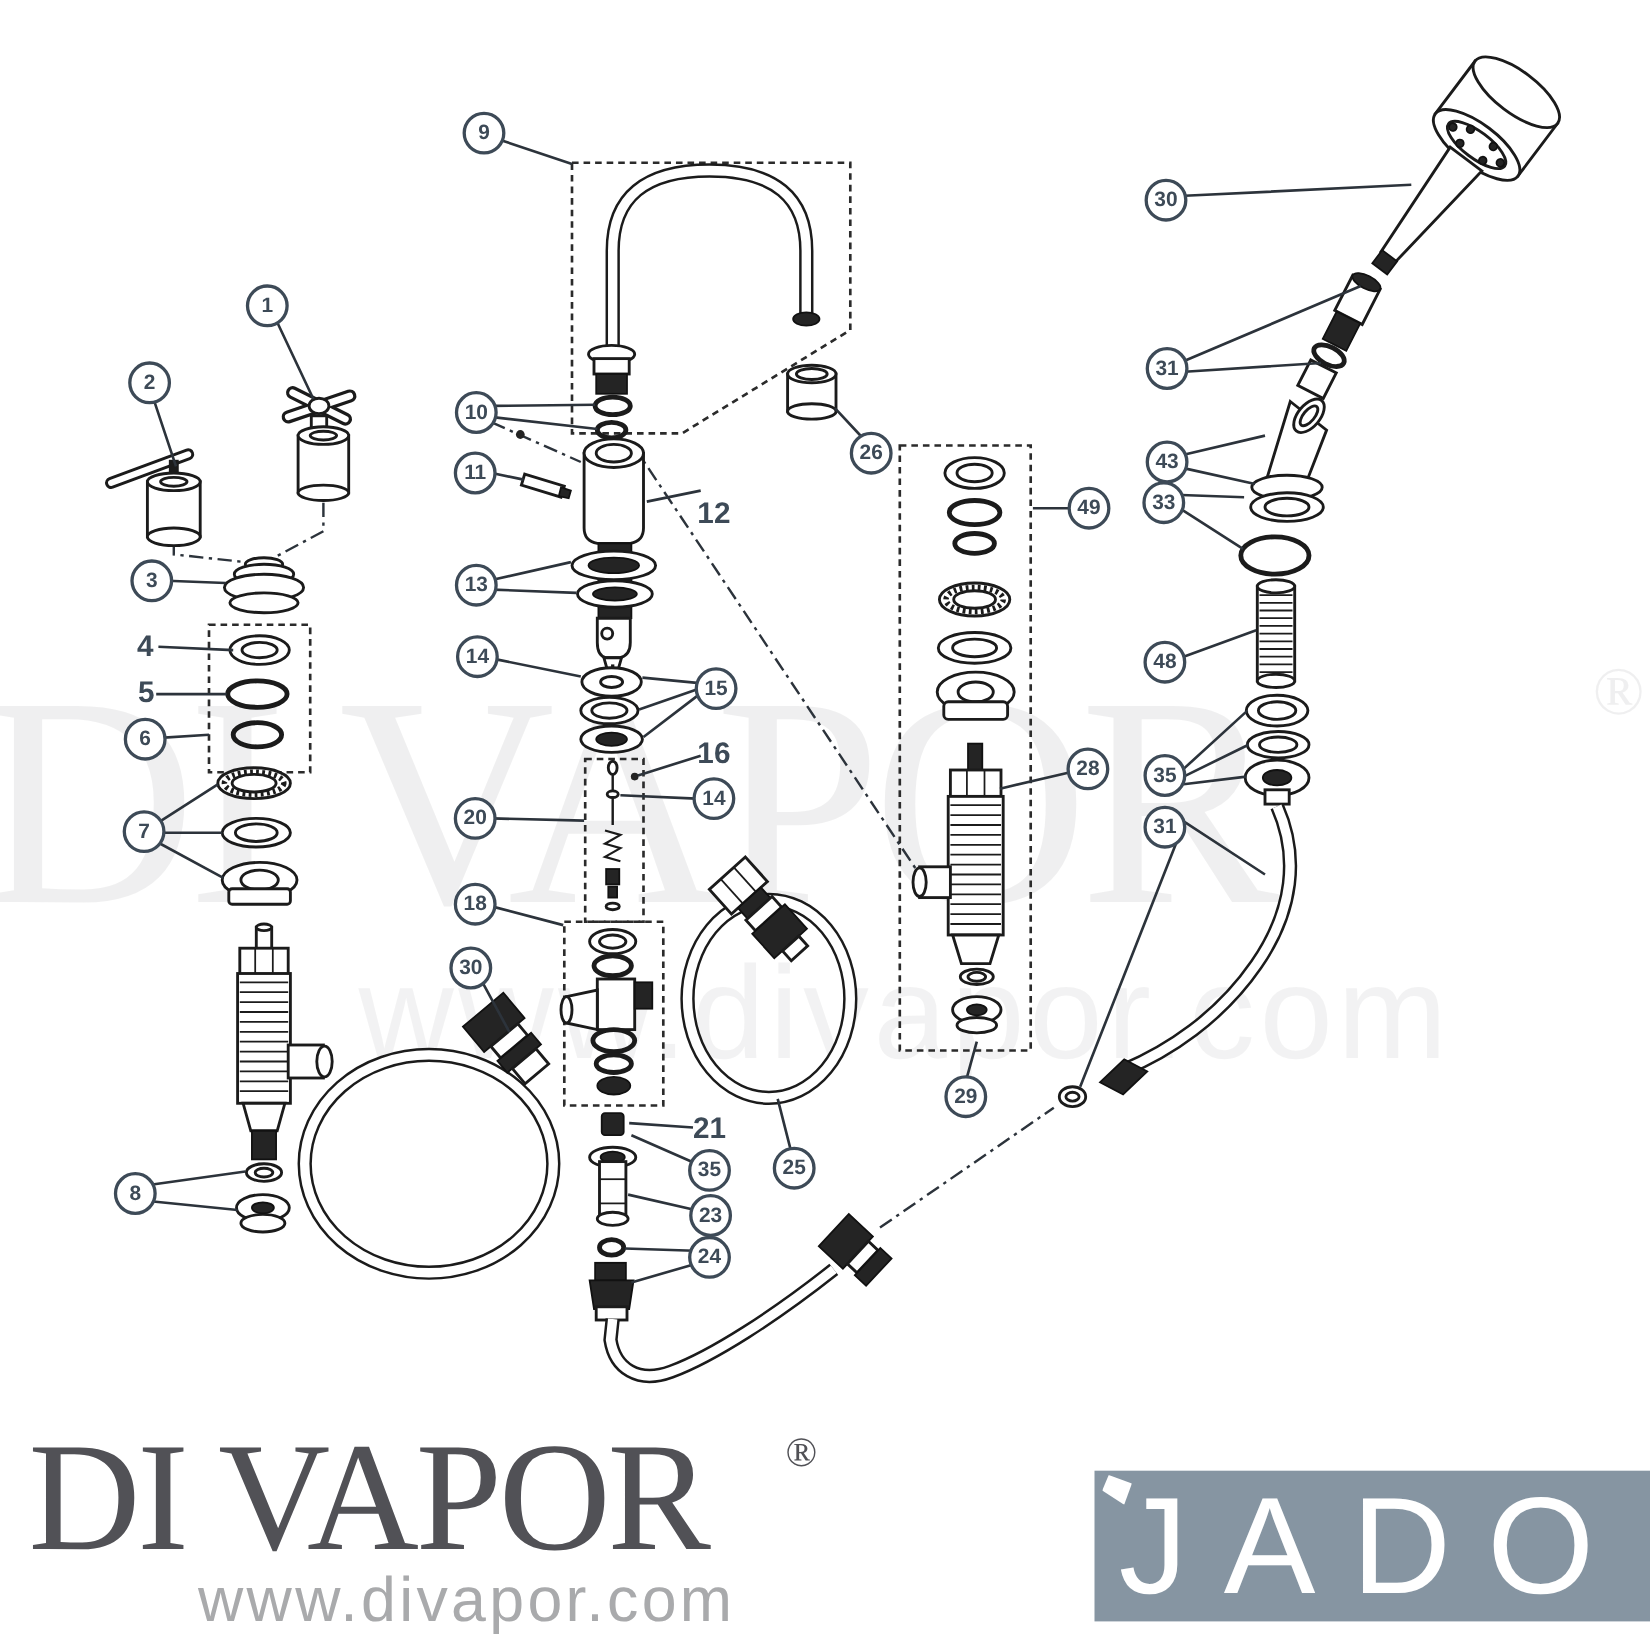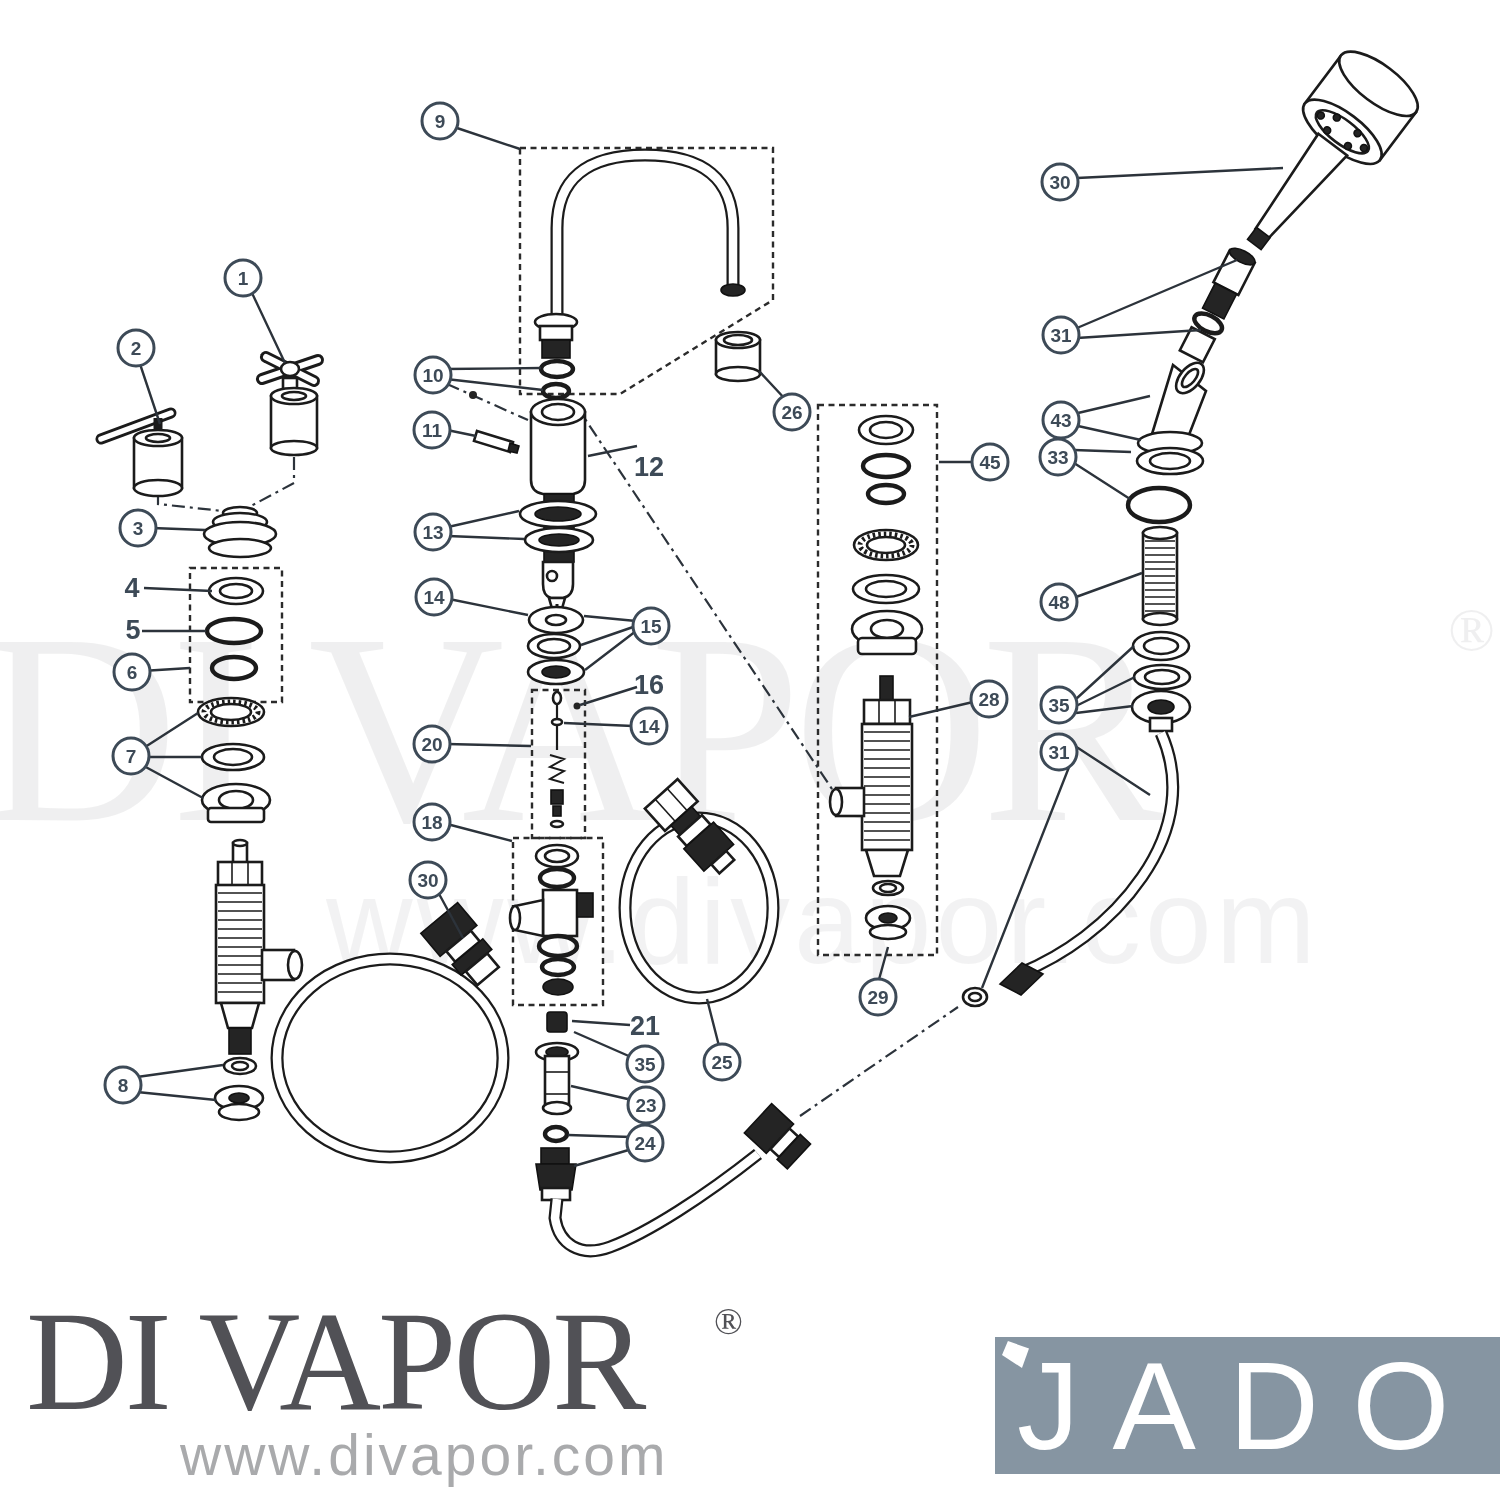--- a/index.html
+++ b/index.html
@@ -411,21 +411,21 @@
   <div class="co" style="left:649px;top:726px">14</div>
   <div class="co" style="left:432px;top:744px">20</div>
   <div class="co" style="left:432px;top:822px">18</div>
   <div class="co" style="left:428px;top:880px">30</div>
   <div class="lab" style="left:645px;top:1026px">21</div>
   <div class="co" style="left:645px;top:1064px">35</div>
   <div class="co" style="left:646px;top:1105px">23</div>
   <div class="co" style="left:645px;top:1143px">24</div>
   <div class="co" style="left:722px;top:1062px">25</div>
   <div class="co" style="left:792px;top:412px">26</div>
-  <div class="co" style="left:990px;top:462px">45</div>
+  <div class="co" style="left:990px;top:462px">49</div>
   <div class="co" style="left:989px;top:699px">28</div>
   <div class="co" style="left:878px;top:997px">29</div>
   <div class="co" style="left:1060px;top:182px">30</div>
   <div class="co" style="left:1061px;top:335px">31</div>
   <div class="co" style="left:1061px;top:420px">43</div>
   <div class="co" style="left:1058px;top:457px">33</div>
   <div class="co" style="left:1059px;top:602px">48</div>
   <div class="co" style="left:1059px;top:705px">35</div>
   <div class="co" style="left:1059px;top:752px">31</div>
 

